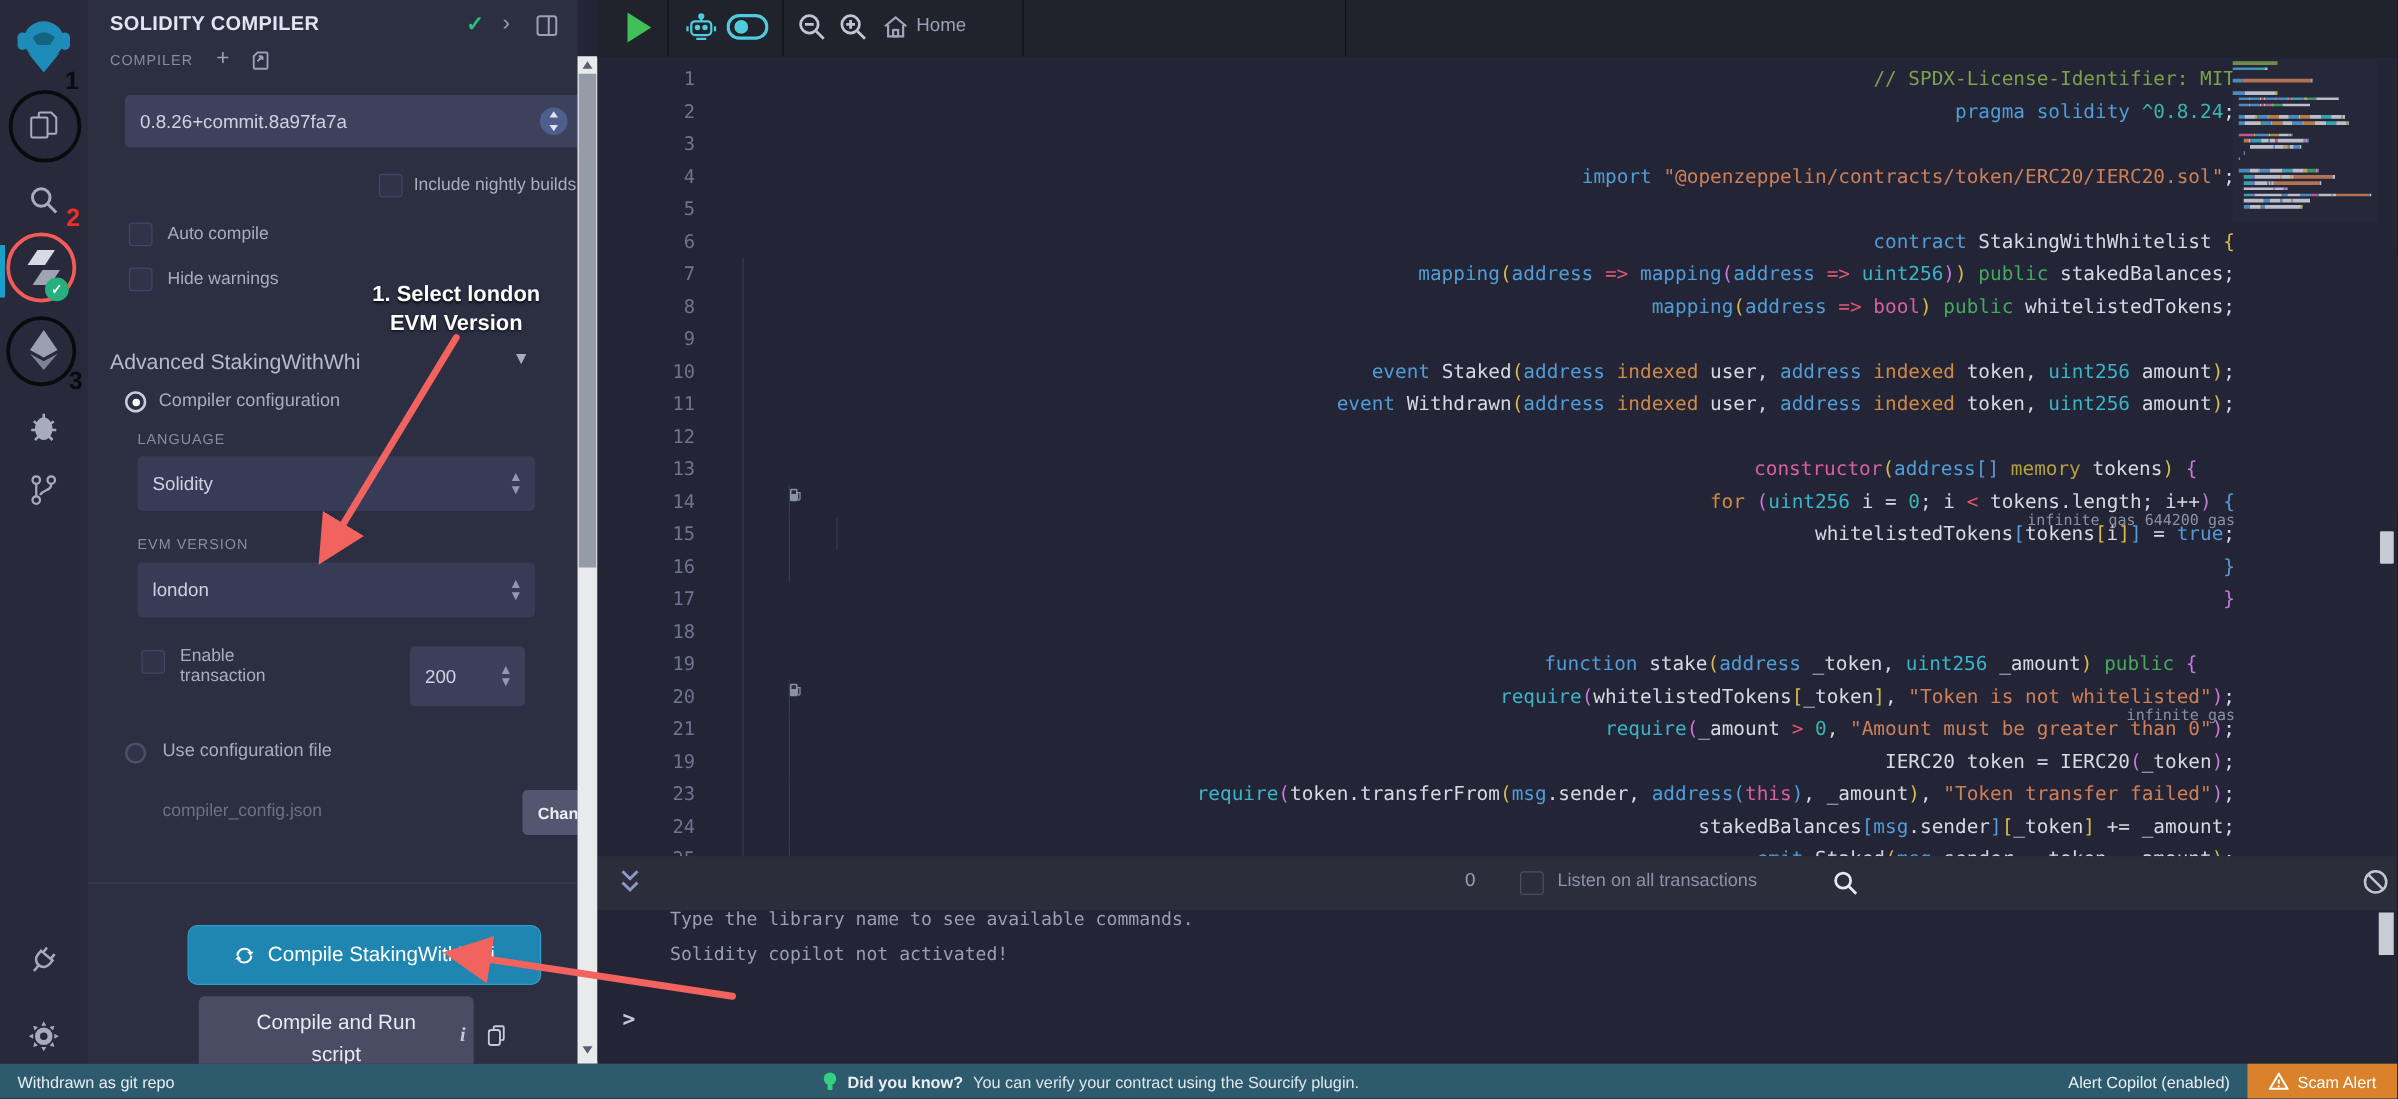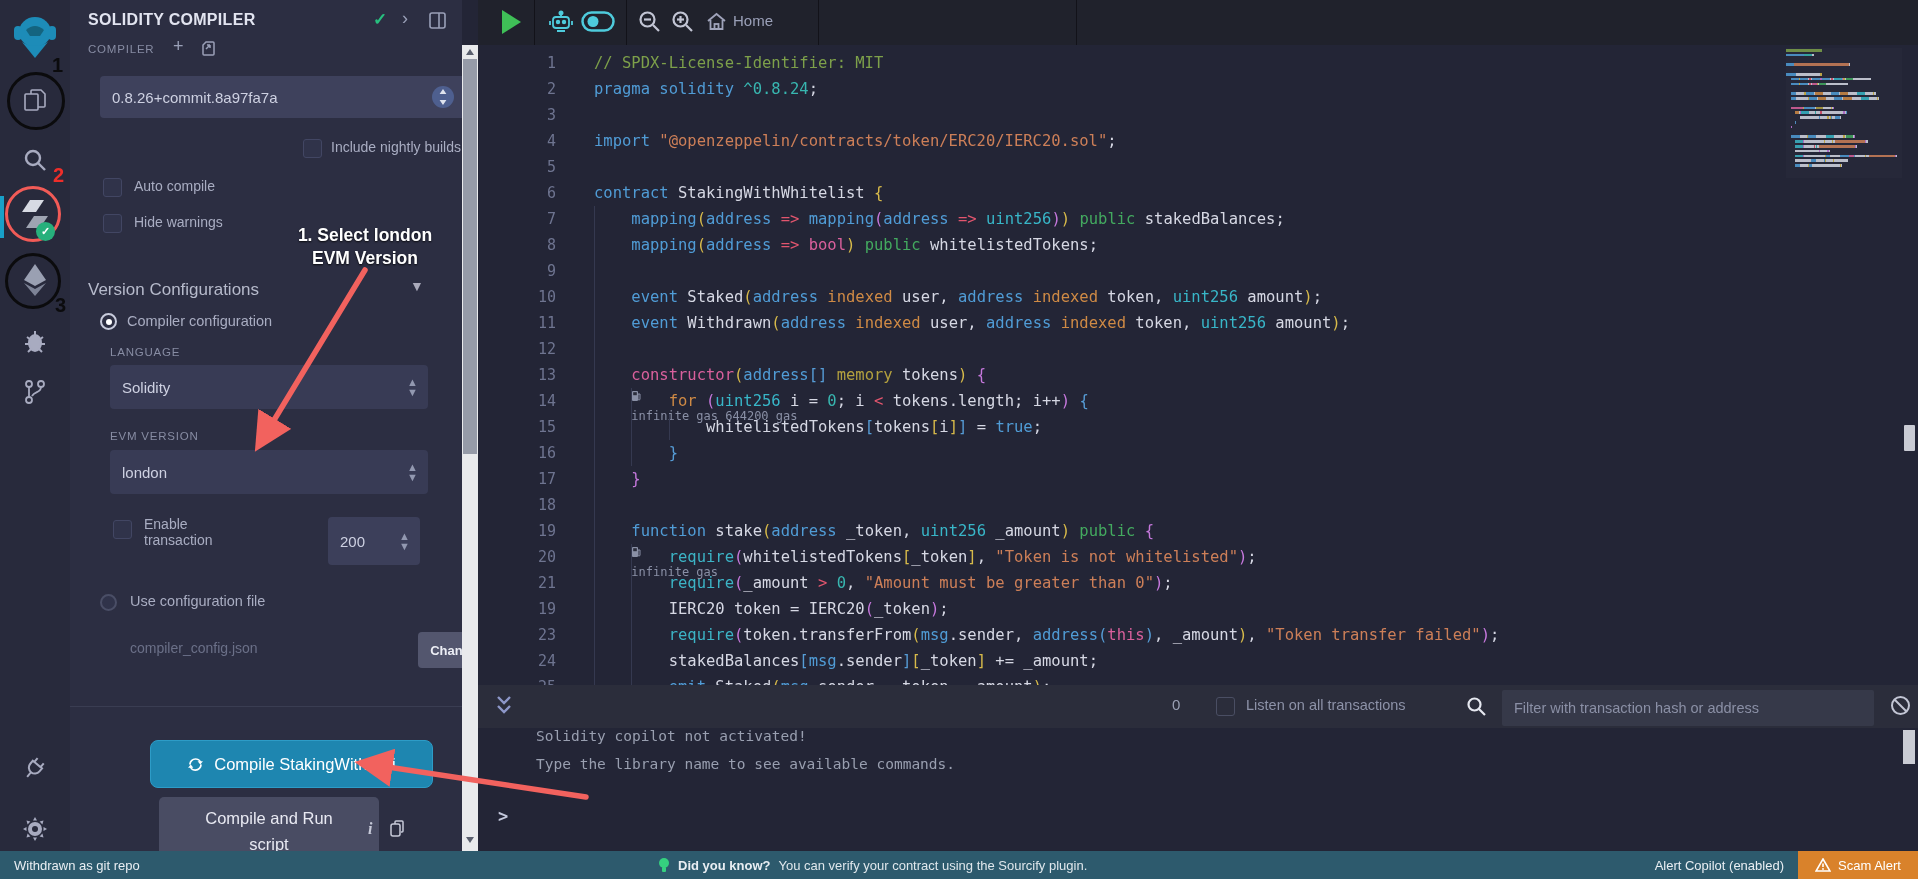--- a/index.html
+++ b/index.html
@@ -40,21 +40,21 @@
   .tsep{position:absolute;top:0;width:1px;height:45px;background:#121219;}
   #tab-active{position:absolute;left:342px;top:0;width:256px;height:45px;background:#2a2c38;
       display:flex;align-items:center;padding-left:14px;box-sizing:border-box;gap:9px;}
   
   #editor{left:478px;top:45px;width:1440px;height:640px;background:#232536;overflow:hidden;}
   #gutter{position:absolute;left:5px;top:5px;width:73px;text-align:right;color:#6e7490;
       font-family:"DejaVu Sans Mono",monospace;font-size:15px;}
   #gutter div{height:26px;line-height:26px;}
   #code{position:absolute;left:116px;top:5px;right:130px;font-family:"DejaVu Sans Mono",monospace;
       font-size:15.5px;white-space:pre;}
-  .cl{height:26px;line-height:26px;position:relative;}
+  .cl{height:26px;line-height:26px;position:relative;text-align:right;}
   .cl i.g{position:absolute;top:0;bottom:0;width:1px;background:#353950;}
   .gas{margin-left:30px;font-size:12px;color:#8a90a6;font-family:"DejaVu Sans Mono",monospace;}
   #minimap{position:absolute;right:16px;top:3px;width:116px;height:130px;overflow:hidden;background:#262839;}
   .mrow{height:4.8px;white-space:nowrap;}
   .mrow span{display:inline-block;height:2.6px;vertical-align:top;margin-top:1px;opacity:.85;}
   #vscroll-thumb{position:absolute;right:3px;top:380px;width:11px;height:26px;background:#c9cbd4;border-radius:1px;}
   
   #termbar{left:478px;top:685px;width:1440px;height:43px;background:#2b2d3b;}
   #term{left:478px;top:728px;width:1440px;height:121px;background:#232536;overflow:hidden;
       font-family:"DejaVu Sans Mono",monospace;font-size:14.5px;color:#999fb0;}
@@ -174,21 +174,21 @@
 
     <div class="cb" style="left:233px;top:139px;"></div>
     <div class="cb-lb" style="left:261px;top:139px;">Include nightly builds</div>
 
     <div class="cb" style="left:33px;top:178px;"></div>
     <div class="cb-lb" style="left:64px;top:178px;">Auto compile</div>
 
     <div class="cb" style="left:33px;top:214px;"></div>
     <div class="cb-lb" style="left:64px;top:214px;">Hide warnings</div>
 
-    <div class="abs" style="left:18px;top:280px;font-size:17px;color:#b6bacb;">Version Configurations</div>
+    <div class="abs" style="left:18px;top:280px;font-size:17px;color:#b6bacb;">Advanced StakingWithWhi</div>
     <div class="abs" style="left:340px;top:278px;color:#aab;font-size:14px;">▼</div>
 
     <div class="radio on" style="left:30px;top:313px;"></div>
     <div class="cb-lb" style="left:57px;top:313px;font-size:14.5px;">Compiler configuration</div>
 
     <div class="abs lbl" style="left:40px;top:346px;">LANGUAGE</div>
     <div class="sel" style="left:40px;top:365px;width:318px;height:44px;background:#383b55;">
       <span>Solidity</span>
       <span class="updown">▲<br>▼</span>
     </div>
@@ -366,33 +366,32 @@
     </div>
     <div class="abs" style="left:694px;top:11px;color:#9aa0b4;font-size:15px;">0</div>
     <div class="cb" style="left:738px;top:12px;background:transparent;border-color:#4a4e63;"></div>
     <div class="abs" style="left:768px;top:12px;color:#8d92a8;font-size:14.5px;">Listen on all transactions</div>
     <div class="abs" style="left:988px;top:11px;">
       <svg width="20" height="20" viewBox="0 0 20 20" fill="none" stroke="#e6e8f0" stroke-width="2.2">
         <circle cx="8.5" cy="8.5" r="6"></circle>
           <line x1="13" y1="13" x2="19" y2="19"></line>
       </svg>
     </div>
-    <input id="filter-input" placeholder="Filter with transaction hash or address" style="">
     <div class="abs" style="left:1412px;top:10px;">
       <svg width="21" height="21" viewBox="0 0 21 21" fill="none" stroke="#c2c5d4" stroke-width="2">
         <circle cx="10.5" cy="10.5" r="8.5"></circle>
           <line x1="4.5" y1="4.5" x2="16.5" y2="16.5"></line>
       </svg>
     </div>
   </div>
 
   <div id="term" class="abs">
     <div id="term-lines" style="position:absolute;left:58px;top:-6px;line-height:28px;">
+        <div>Type the library name to see available commands.</div>
         <div>Solidity copilot not activated!</div>
-        <div>Type the library name to see available commands.</div>
       </div>
     <div class="abs" style="left:20px;top:78px;color:#c3c8dc;font-size:17px;font-weight:bold;">&gt;</div>
     <div class="abs" style="left:1425px;top:2px;width:12px;height:34px;background:#caccd4;"></div>
   </div>
 
   <div id="statusbar" class="abs">
     <div style="margin-left:14px;">Withdrawn as git repo</div>
     <div style="position:absolute;left:658px;display:flex;align-items:center;gap:8px;">
       <svg width="12" height="17" viewBox="0 0 12 17">
         <circle cx="6" cy="6" r="5" fill="#35d07f"></circle>

